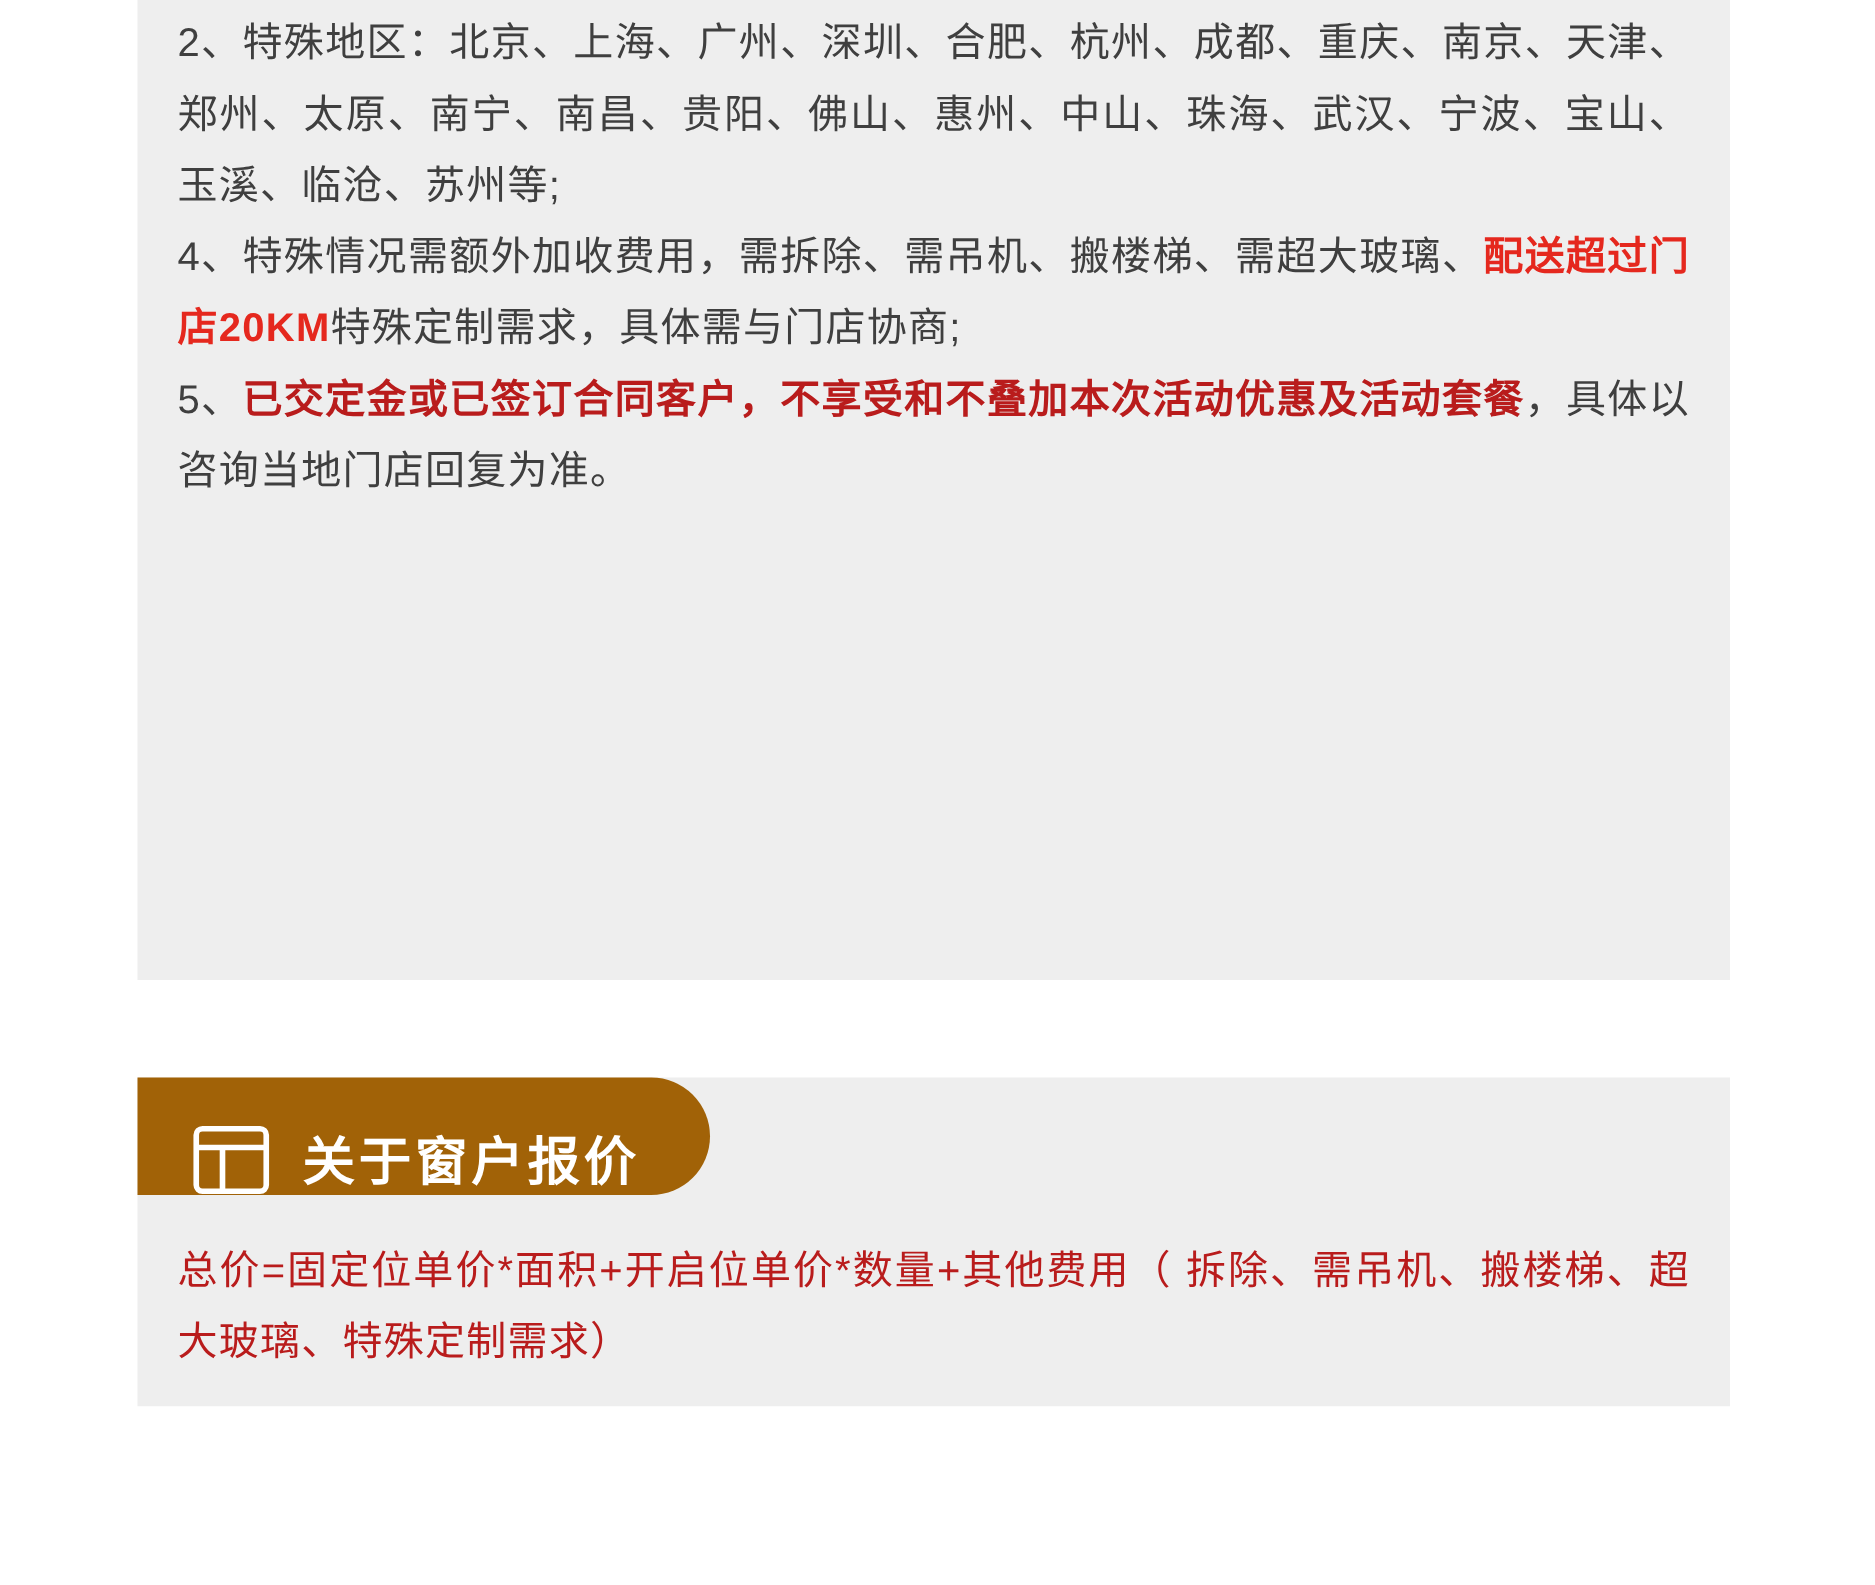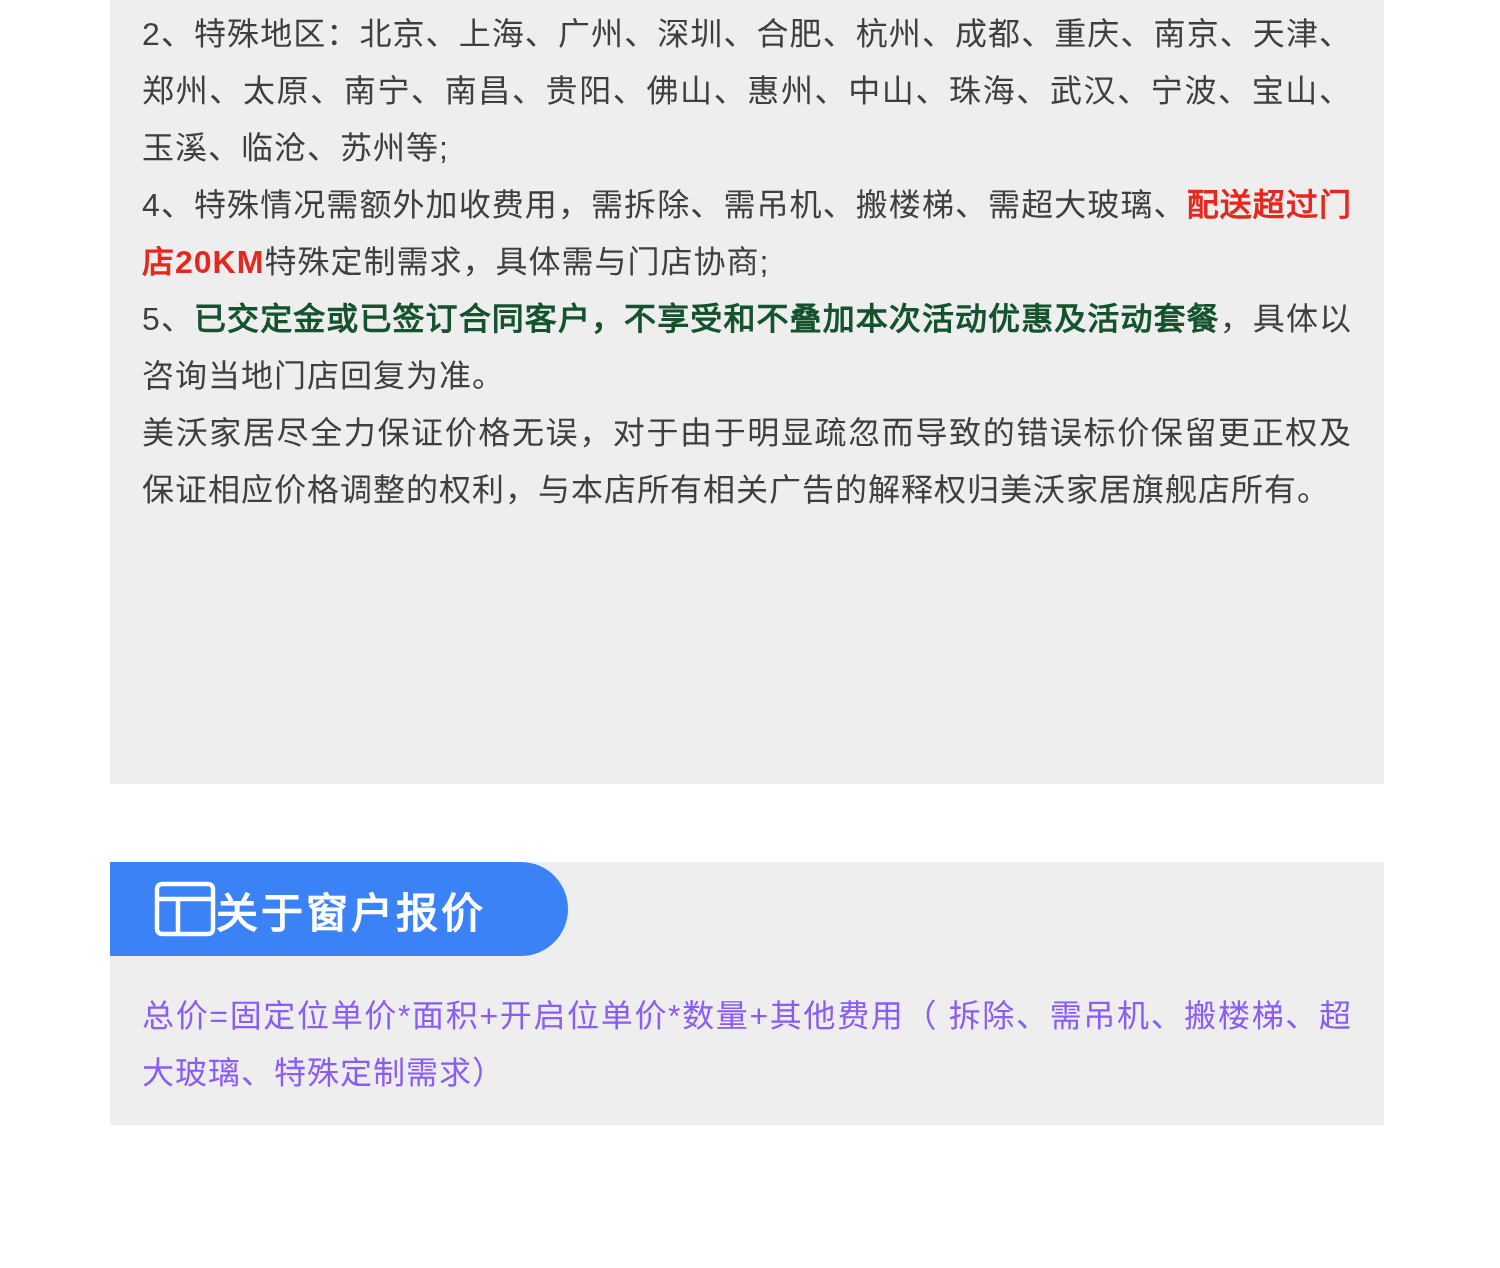--- a/index.html
+++ b/index.html
@@ -33,43 +33,44 @@
   .notice-text p {
     margin: 0;
     font-size: 32px;
     line-height: 57px;
     letter-spacing: 1px;
     color: #3f3f3f;
     text-align: justify;
   }
   .seg-bold {
     font-weight: 700;
-    color: #14532d;
+    color: #b91c1c;
   }
   .seg-red-bold {
     font-weight: 700;
     color: #e5281e;
   }
   .statement-heading {
     margin-top: 58px !important;
     font-weight: 700;
     color: #2a2a2a;
   }
   .section-banner {
     position: absolute;
     left: 0;
     top: 0;
     height: 94px;
     width: 458px;
-    background: #3b82f6;
+    background: #a16207;
     border-radius: 0 47px 47px 0;
     display: flex;
-    align-items: center;
+    align-items: flex-end;
     padding: 0 30px 0 44px;
     box-sizing: border-box;
+    gap: 26px;
   }
   .section-banner .banner-title {
     color: #ffffff;
     font-size: 42px;
     font-weight: 700;
     letter-spacing: 3px;
     white-space: nowrap;
   }
   .banner-icon {
     width: 62px;
@@ -81,33 +82,32 @@
     position: absolute;
     left: 32px;
     right: 32px;
     top: 126px;
   }
   .quote-body p {
     margin: 0;
     font-size: 32px;
     line-height: 57px;
     letter-spacing: 1px;
-    color: #8b5cf6;
+    color: #b91c1c;
     text-align: justify;
   }
 </style>
 </head>
 <body>
 
 <section class="panel panel-notice">
   <div class="notice-text">
     <p><span>2、特殊地区：北京、上海、广州、深圳、合肥、杭州、成都、重庆、南京、天津、郑州、太原、南宁、南昌、贵阳、佛山、惠州、中山、珠海、武汉、宁波、宝山、玉溪、临沧、苏州等;</span></p>
     <p><span>4、特殊情况需额外加收费用，需拆除、需吊机、搬楼梯、需超大玻璃、</span><span class="seg-red-bold">配送超过门店20KM</span><span>特殊定制需求，具体需与门店协商;</span></p>
     <p><span>5、</span><span class="seg-bold">已交定金或已签订合同客户，不享受和不叠加本次活动优惠及活动套餐</span><span>，具体以咨询当地门店回复为准。</span></p>
-    <p>美沃家居尽全力保证价格无误，对于由于明显疏忽而导致的错误标价保留更正权及保证相应价格调整的权利，与本店所有相关广告的解释权归美沃家居旗舰店所有。</p>
   </div>
 </section>
 
 <section class="panel panel-quote">
   <div class="section-banner">
     <svg class="banner-icon" viewBox="0 0 62 56" fill="none" xmlns="http://www.w3.org/2000/svg">
       <rect x="3" y="3" width="56" height="50" rx="5" stroke="#ffffff" stroke-width="4.5"></rect>
       <line x1="3" y1="18" x2="59" y2="18" stroke="#ffffff" stroke-width="4.5"></line>
       <line x1="24" y1="18" x2="24" y2="53" stroke="#ffffff" stroke-width="4.5"></line>
     </svg>

